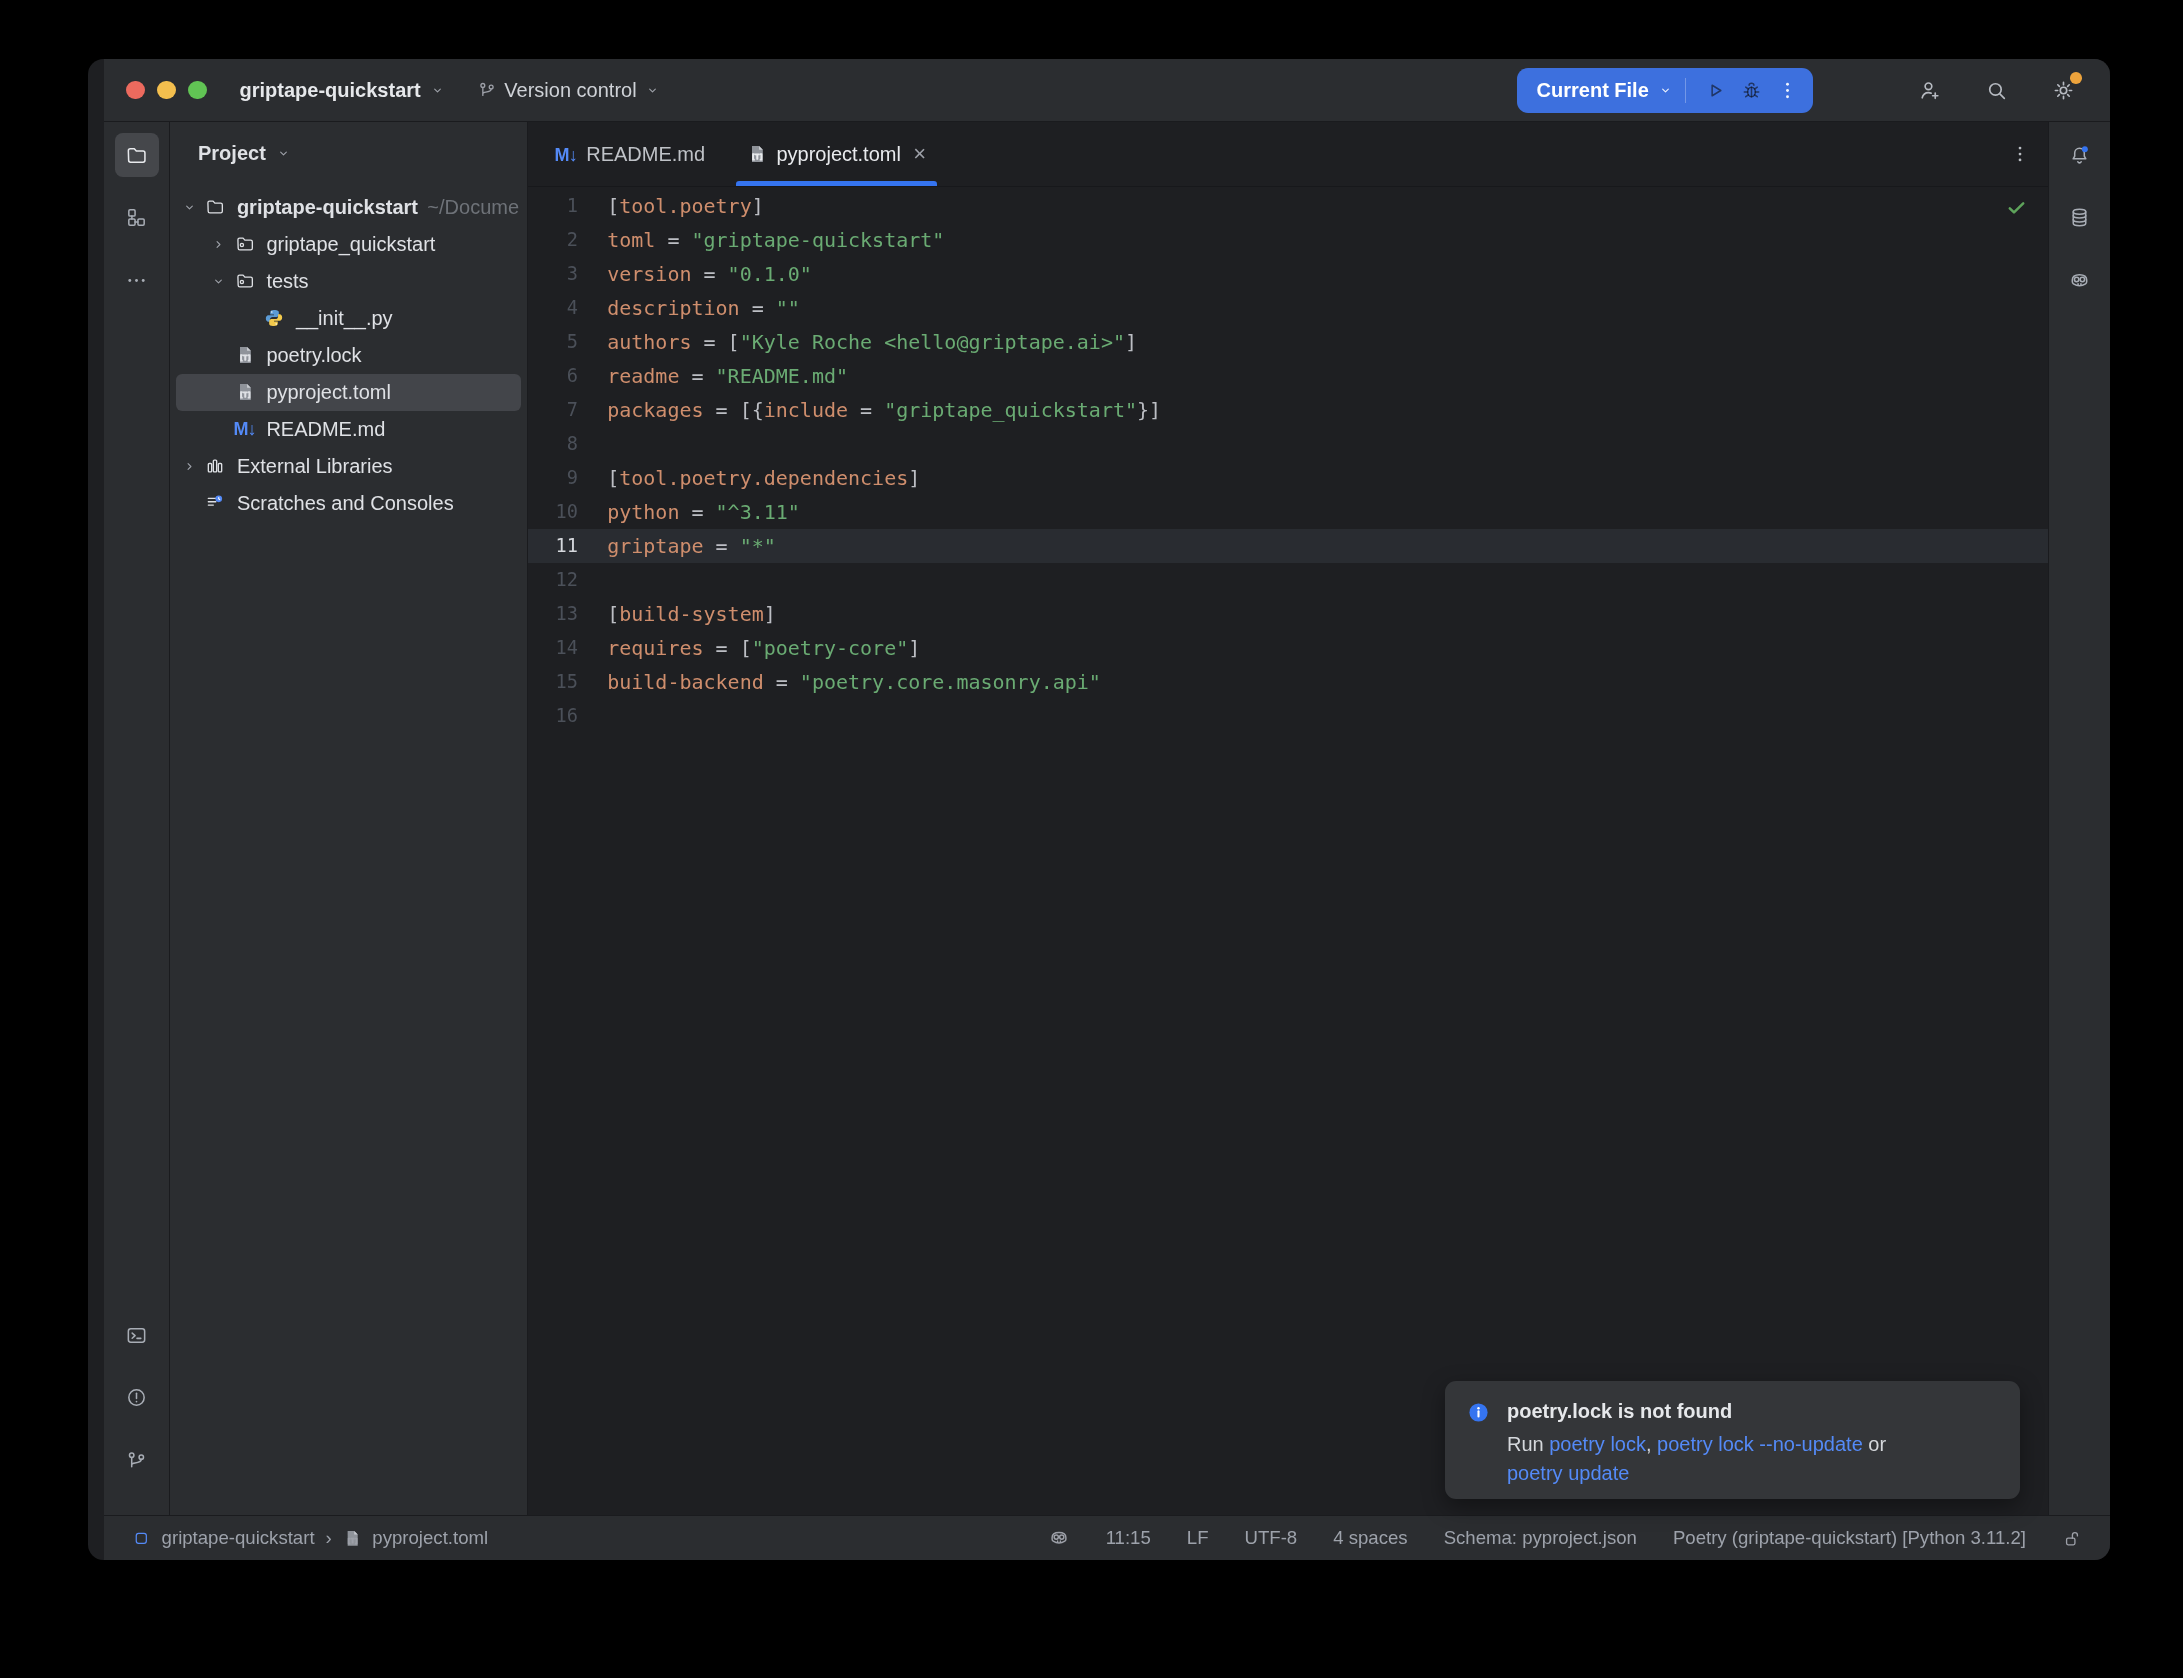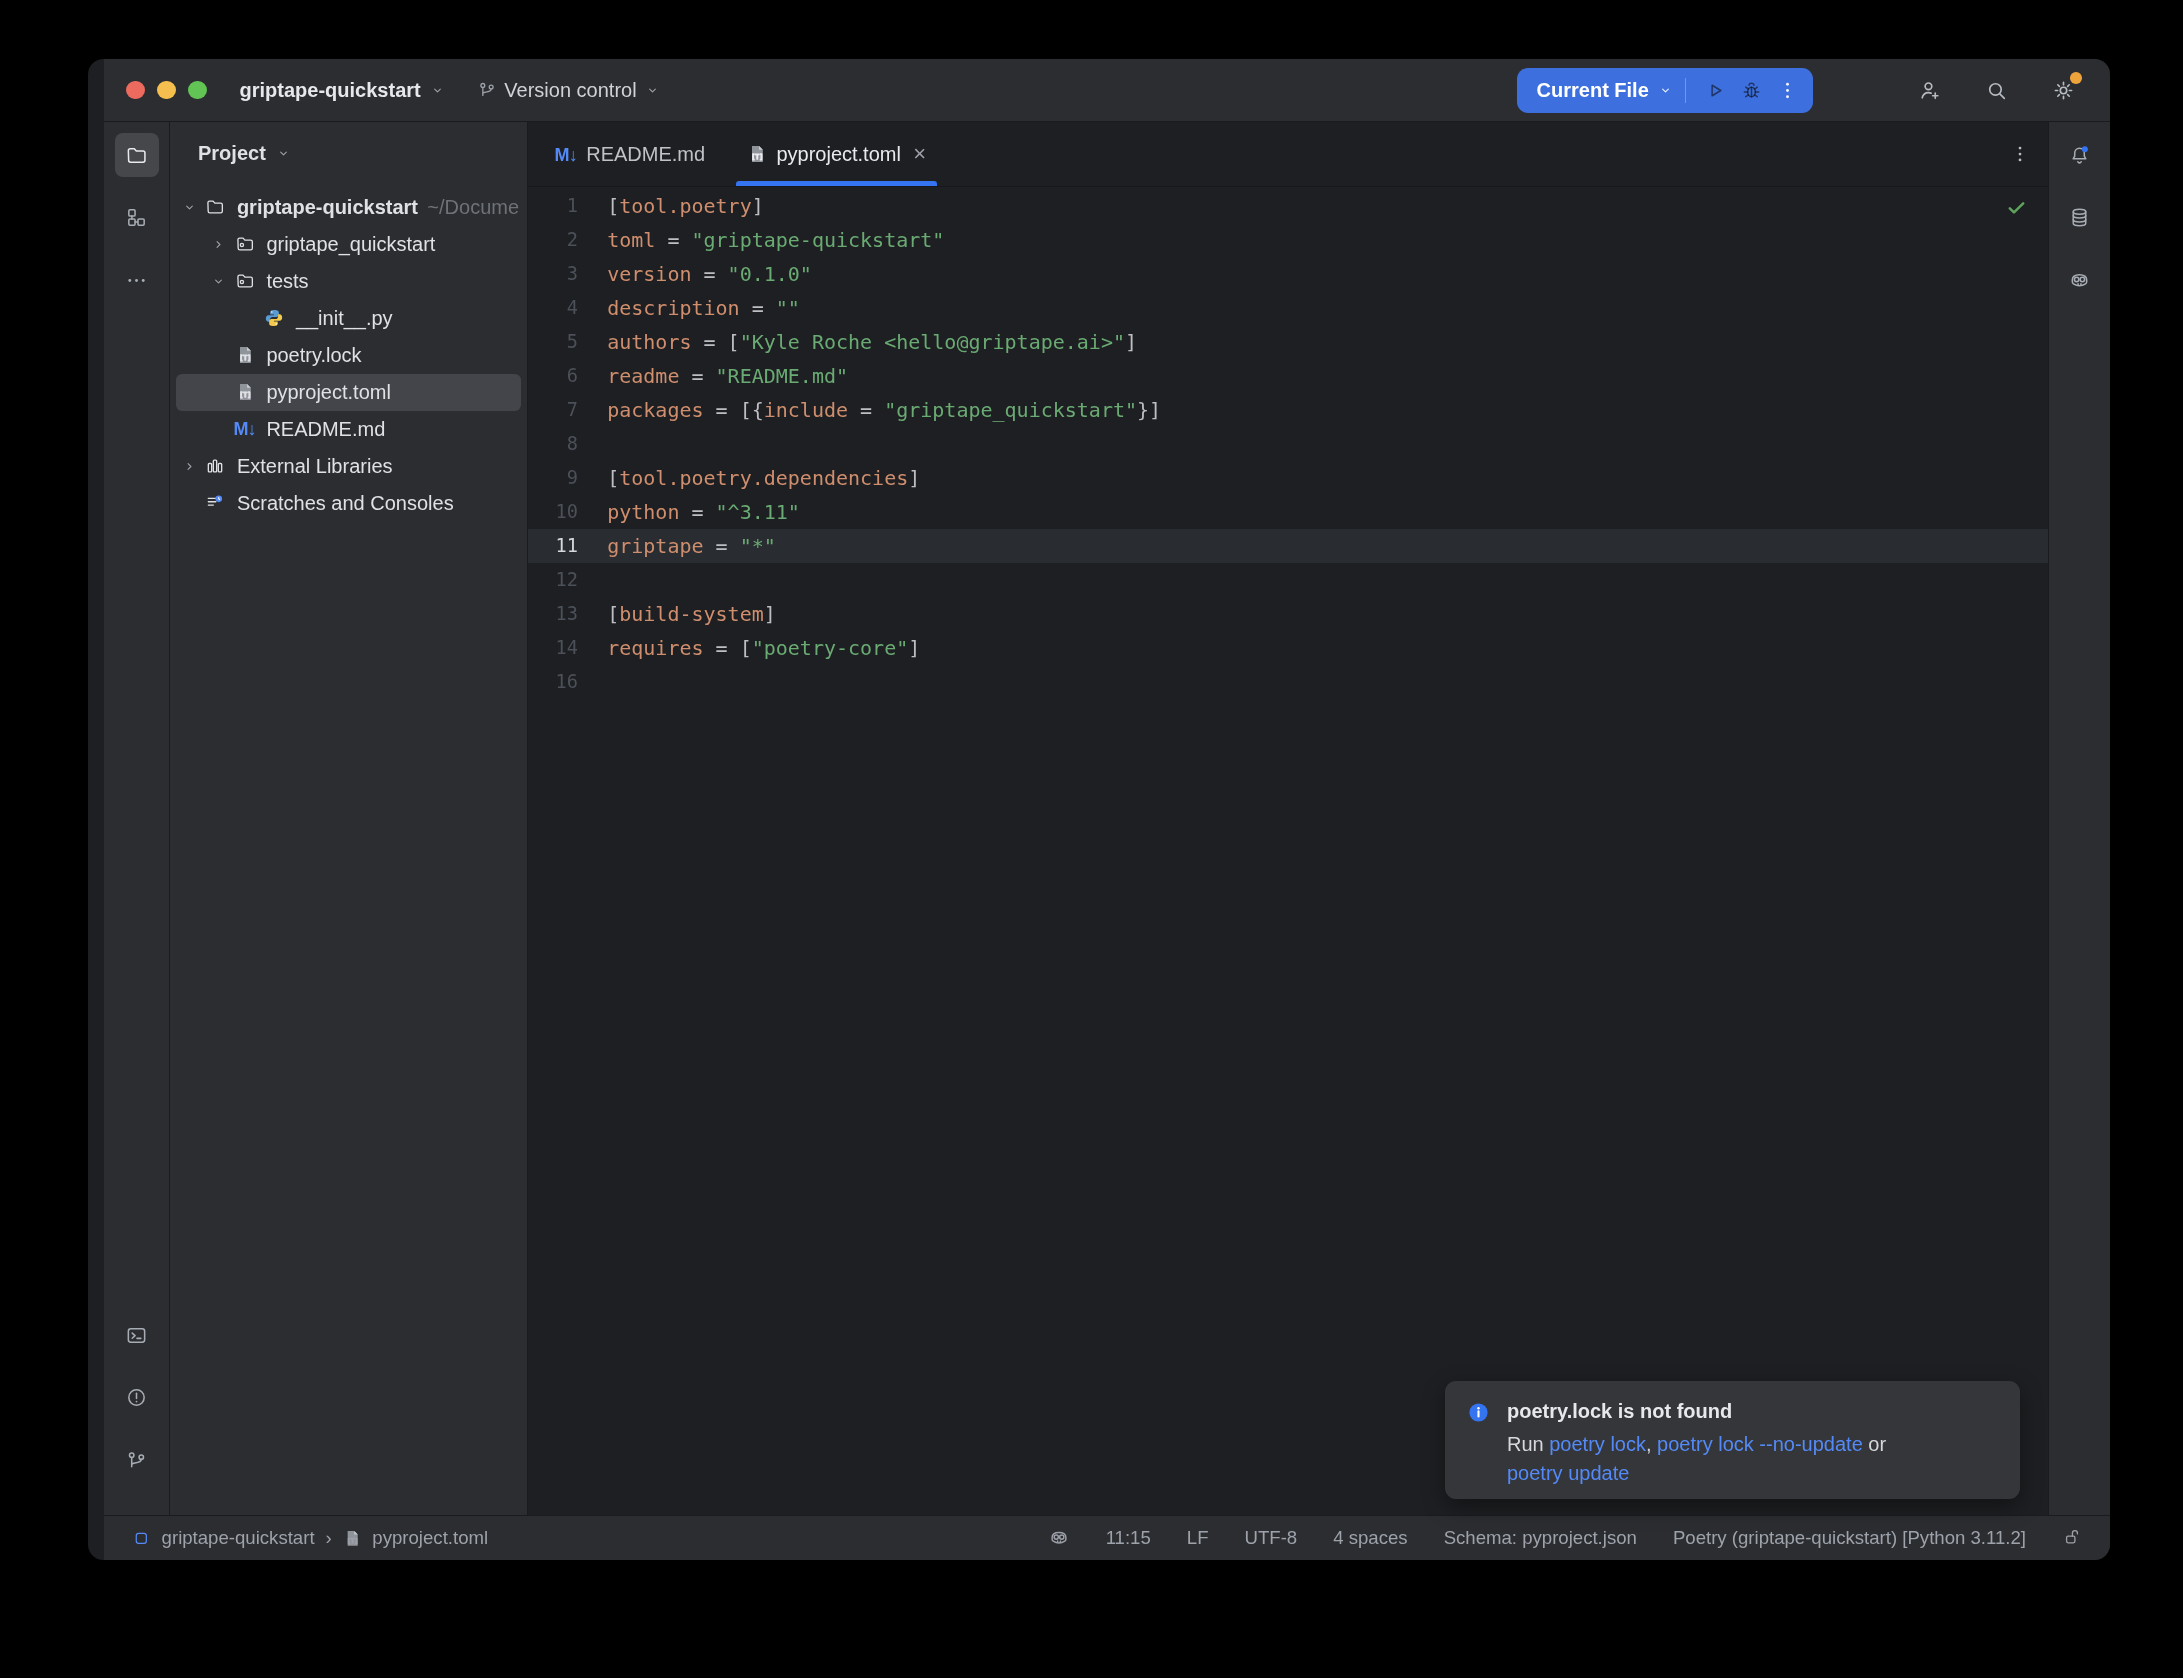--- a/index.html
+++ b/index.html
@@ -63,21 +63,21 @@
   
   .notif{position:absolute;left:1357px;top:1322px;width:575px;height:118px;background:#343639;border-radius:11px;
     box-shadow:0 7.8px 22px rgba(0,0,0,.38);display:flex;gap:17px;padding:18.6px 23px 0 22px;box-sizing:border-box;}
   .notif .title{font-size:20px;font-weight:700;color:#E6E8EB;margin-bottom:7.8px;}
   .notif .body{font-size:20px;color:#D5D8DC;line-height:29px;}
   .notif .body a{color:var(--c-link,#548AF7);text-decoration:none;cursor:pointer;}
   
   .statusbar{height:44px;flex:0 0 44px;background:#2B2D30;border-top:0.8px solid #1A1B1E;display:flex;align-items:center;
     justify-content:space-between;padding:0 28px 0 28px;font-size:18.6px;color:#9DA2AB;}
   .sb-left{display:flex;align-items:center;gap:11px;}
-  .sb-right{display:flex;align-items:flex-start;gap:36px;}
+  .sb-right{display:flex;align-items:flex-end;gap:36px;}
   .sb-item{white-space:nowrap;}
   svg.ic{display:block;}
 </style>
 </head>
 <body>
 
 <div class="window">
 
   <div class="titlebar">
     <div class="traffic">
@@ -407,20 +407,24 @@
           </div>
           <div class="cline">
             <span class="ln">13</span>
             <span class="lt"><span class="tk-p">[</span><span class="tk-k">build-system</span><span class="tk-p">]</span></span>
           </div>
           <div class="cline">
             <span class="ln">14</span>
             <span class="lt"><span class="tk-k">requires</span><span class="tk-p"> = [</span><span class="tk-s">"poetry-core"</span><span class="tk-p">]</span></span>
           </div>
           <div class="cline">
+            <span class="ln">15</span>
+            <span class="lt"><span class="tk-k">build-backend</span><span class="tk-p"> = </span><span class="tk-s">"poetry.core.masonry.api"</span></span>
+          </div>
+          <div class="cline">
             <span class="ln">16</span>
             <span class="lt"></span>
           </div>
         </div>
     </div>
 
     <div class="strip strip-right">
         <div class="ibtn">
           <svg class="ic" width="23" height="23" viewBox="0 0 24 24" fill="none" stroke="currentColor" stroke-width="1.6" stroke-linecap="round" stroke-linejoin="round">
             <path d="M12 4.5c-3 0-5 2.2-5 5v3.2l-1.6 2.8h13.2L17 12.7V9.5c0-2.8-2-5-5-5z"></path>

